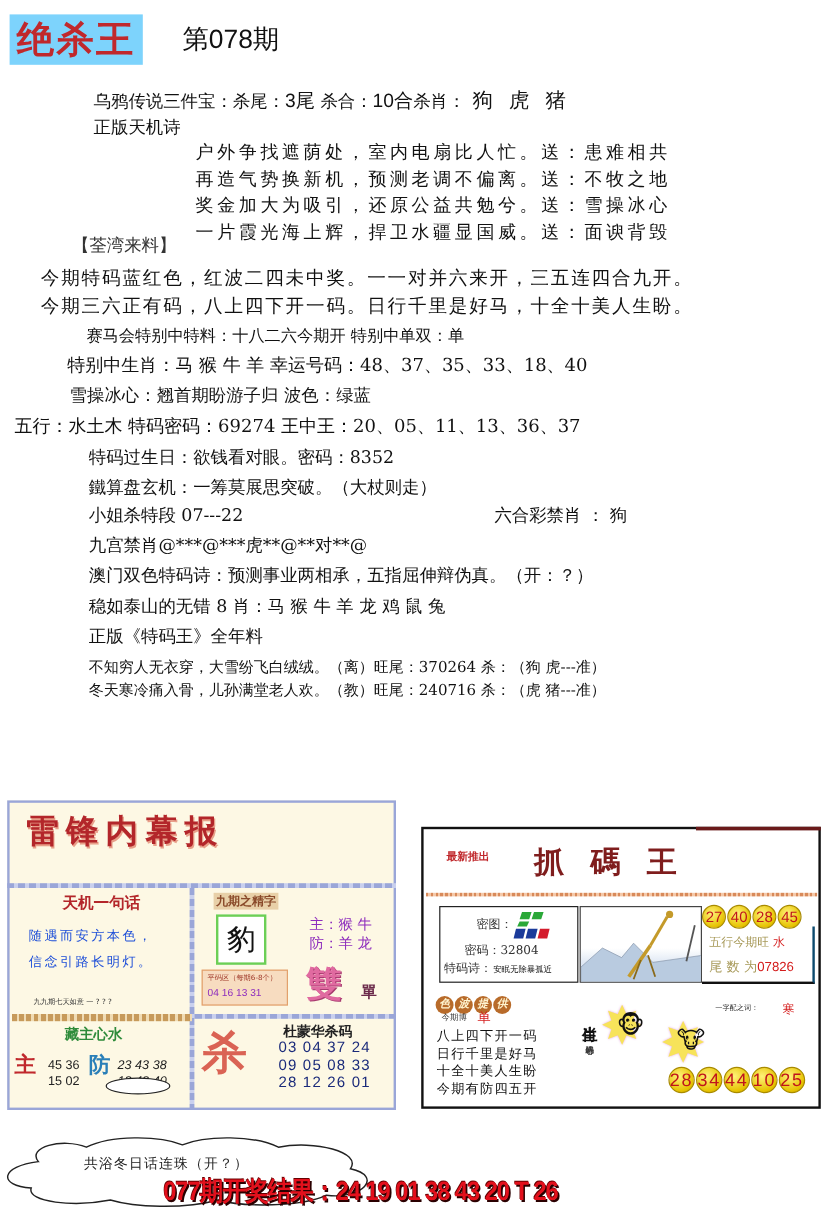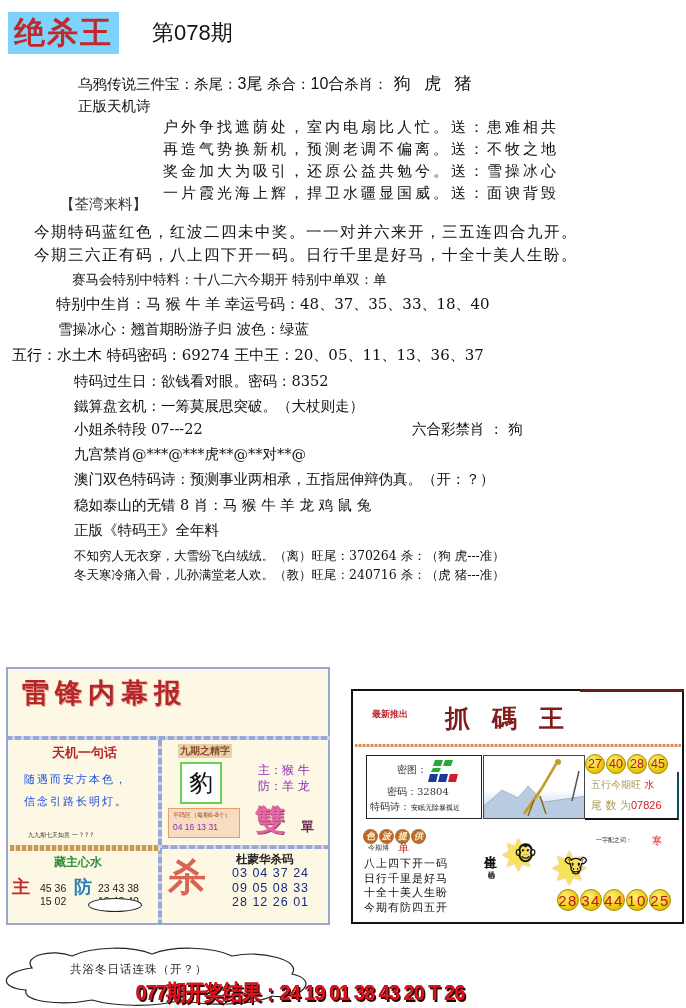--- a/index.html
+++ b/index.html
@@ -118,21 +118,21 @@
 <div class="abs lf-saying" style="left:24px;top:794px;">信念引路长明灯。</div>
 <div class="abs" style="left:28px;top:831px;font-size:6px;color:#333;">九九期七天如意 一 ? ? ?</div>
 <div class="abs star-row"></div>
 <div class="abs green-t" style="left:54px;top:854px;">藏主心水</div>
 <div class="abs zhu" style="left:12px;top:875px;">主</div>
 <div class="abs small-nums" style="left:40px;top:882px;">
   <div>45  36</div>
   <div>15  02</div>
 </div>
 <div class="abs fang" style="left:74px;top:875px;">防</div>
-<div class="abs small-nums" style="left:98px;top:882px;">
+<div class="abs small-nums" style="left:98px;top:882px;font-style:italic;">
   <div>23  43  38</div>
   <div>18  48  40</div>
 </div>
 <div class="abs ellipse"></div>
 
 <div class="abs" style="left:178px;top:744px;font-size:10px;color:#8a4a2a;font-weight:bold;background:#e8d0a8;padding:0 2px;">九期之精字</div>
 <div class="abs zodiac-box">豹</div>
 <div class="abs pm-box">
   <div class="pm-label" style="padding:2px 4px;">平码区（每期6-8个）</div>
   <div class="pm-nums" style="padding:0 4px;">04  16  13  31</div>

